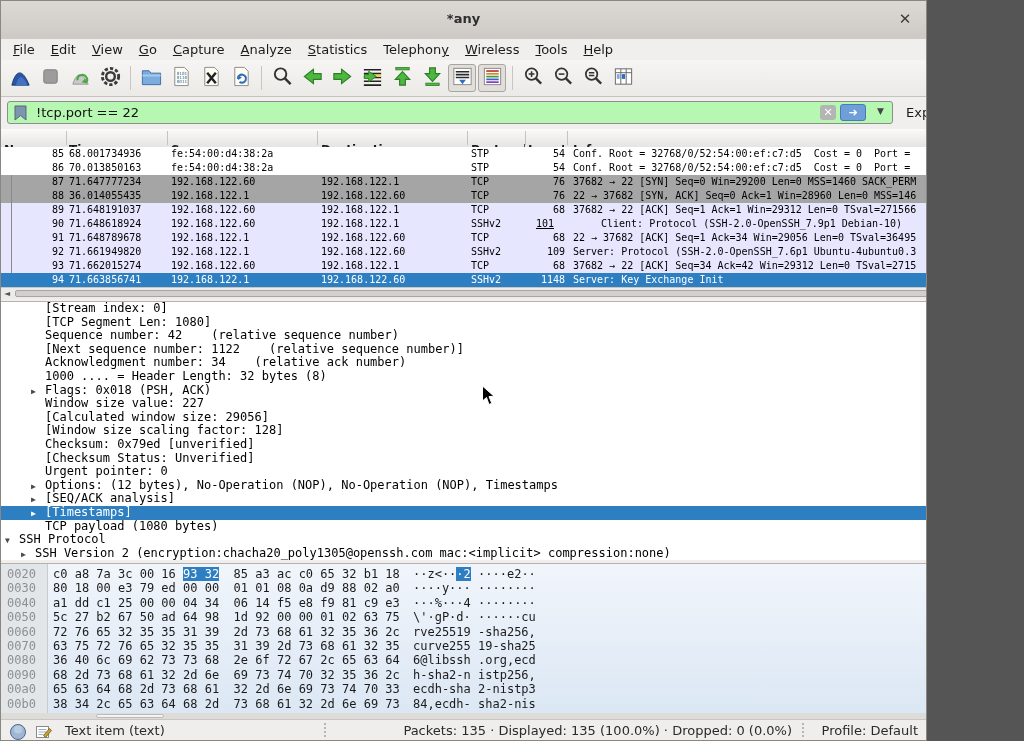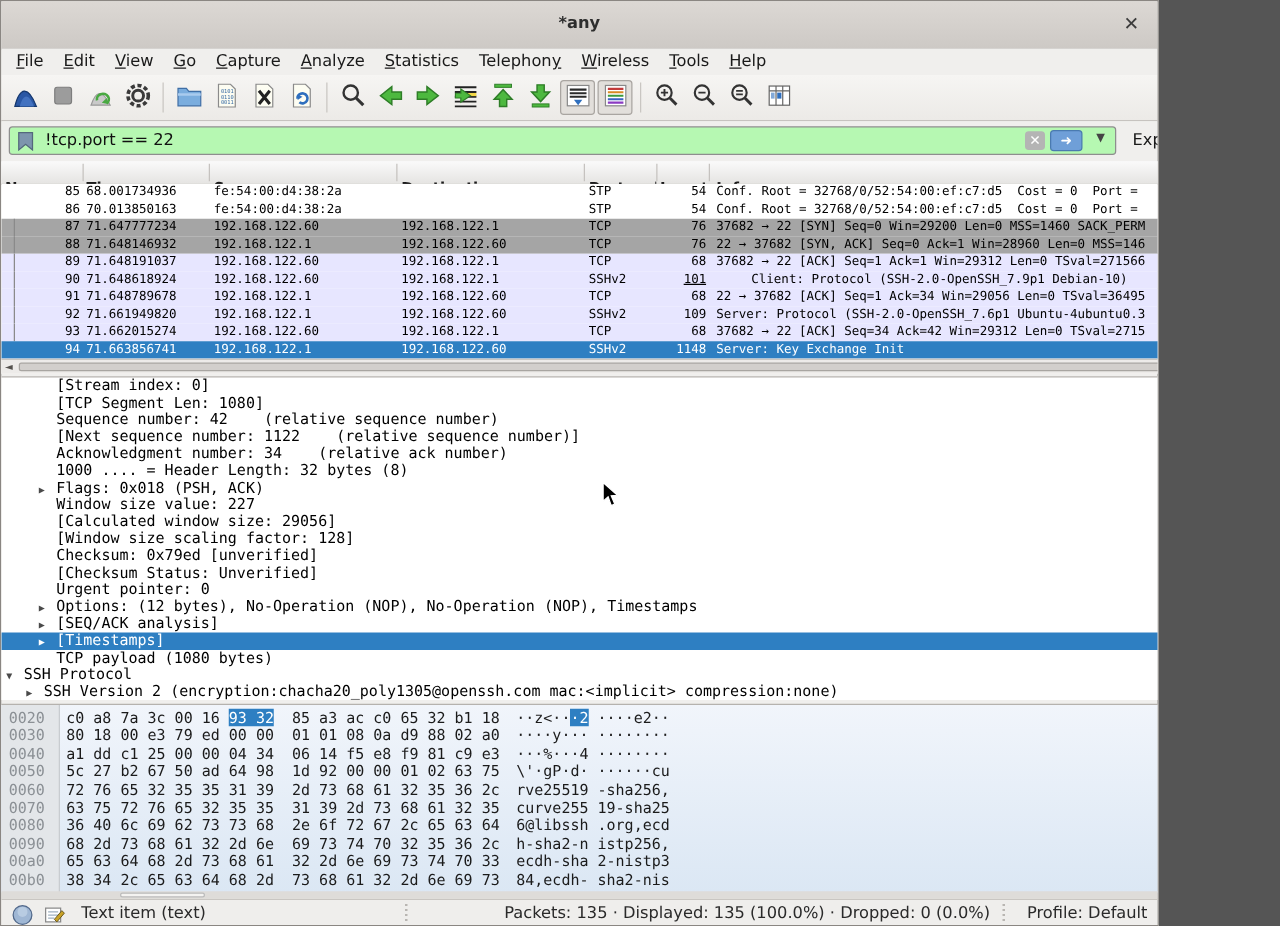--- a/index.html
+++ b/index.html
@@ -314,21 +314,21 @@
           <span class="pcell" style="left: 68px; width: 100px;">71.647777234</span>
           <span class="pcell" style="left: 170px; width: 148px;">192.168.122.60</span>
           <span class="pcell" style="left: 320px; width: 148px;">192.168.122.1</span>
           <span class="pcell" style="left: 470px; width: 52px;">TCP</span>
           <span class="pcell" style="left: 524px; width: 40px; text-align: right;">76</span>
           <span class="pcell" style="left: 572px; width: 404px;">37682 → 22 [SYN] Seq=0 Win=29200 Len=0 MSS=1460 SACK_PERM</span>
         </div>
         <div class="prow gray">
           <span class="gutterline"></span>
           <span class="pcell" style="left: 0px; width: 63px; text-align: right;">88</span>
-          <span class="pcell" style="left: 68px; width: 100px;">71.648146932</span>
+          <span class="pcell" style="left: 68px; width: 100px;">36.014055435</span>
           <span class="pcell" style="left: 170px; width: 148px;">192.168.122.1</span>
           <span class="pcell" style="left: 320px; width: 148px;">192.168.122.60</span>
           <span class="pcell" style="left: 470px; width: 52px;">TCP</span>
           <span class="pcell" style="left: 524px; width: 40px; text-align: right;">76</span>
           <span class="pcell" style="left: 572px; width: 404px;">22 → 37682 [SYN, ACK] Seq=0 Ack=1 Win=28960 Len=0 MSS=146</span>
         </div>
         <div class="prow lavender">
           <span class="gutterline"></span>
           <span class="pcell" style="left: 0px; width: 63px; text-align: right;">89</span>
           <span class="pcell" style="left: 68px; width: 100px;">71.648191037</span>
@@ -338,21 +338,21 @@
           <span class="pcell" style="left: 524px; width: 40px; text-align: right;">68</span>
           <span class="pcell" style="left: 572px; width: 404px;">37682 → 22 [ACK] Seq=1 Ack=1 Win=29312 Len=0 TSval=271566</span>
         </div>
         <div class="prow lavender">
           <span class="gutterline"></span>
           <span class="pcell" style="left: 0px; width: 63px; text-align: right;">90</span>
           <span class="pcell" style="left: 68px; width: 100px;">71.648618924</span>
           <span class="pcell" style="left: 170px; width: 148px;">192.168.122.60</span>
           <span class="pcell" style="left: 320px; width: 148px;">192.168.122.1</span>
           <span class="pcell" style="left: 470px; width: 52px;">SSHv2</span>
-          <span class="pcell" style="left: 524px; width: 40px; text-align: right; text-decoration: underline;">101</span>
+          <span class="pcell" style="left: 524px; width: 40px; text-align: center; text-decoration: underline;">101</span>
           <span class="pcell" style="left: 600px; width: 404px;">Client: Protocol (SSH-2.0-OpenSSH_7.9p1 Debian-10)</span>
         </div>
         <div class="prow lavender">
           <span class="gutterline"></span>
           <span class="pcell" style="left: 0px; width: 63px; text-align: right;">91</span>
           <span class="pcell" style="left: 68px; width: 100px;">71.648789678</span>
           <span class="pcell" style="left: 170px; width: 148px;">192.168.122.1</span>
           <span class="pcell" style="left: 320px; width: 148px;">192.168.122.60</span>
           <span class="pcell" style="left: 470px; width: 52px;">TCP</span>
           <span class="pcell" style="left: 524px; width: 40px; text-align: right;">68</span>

